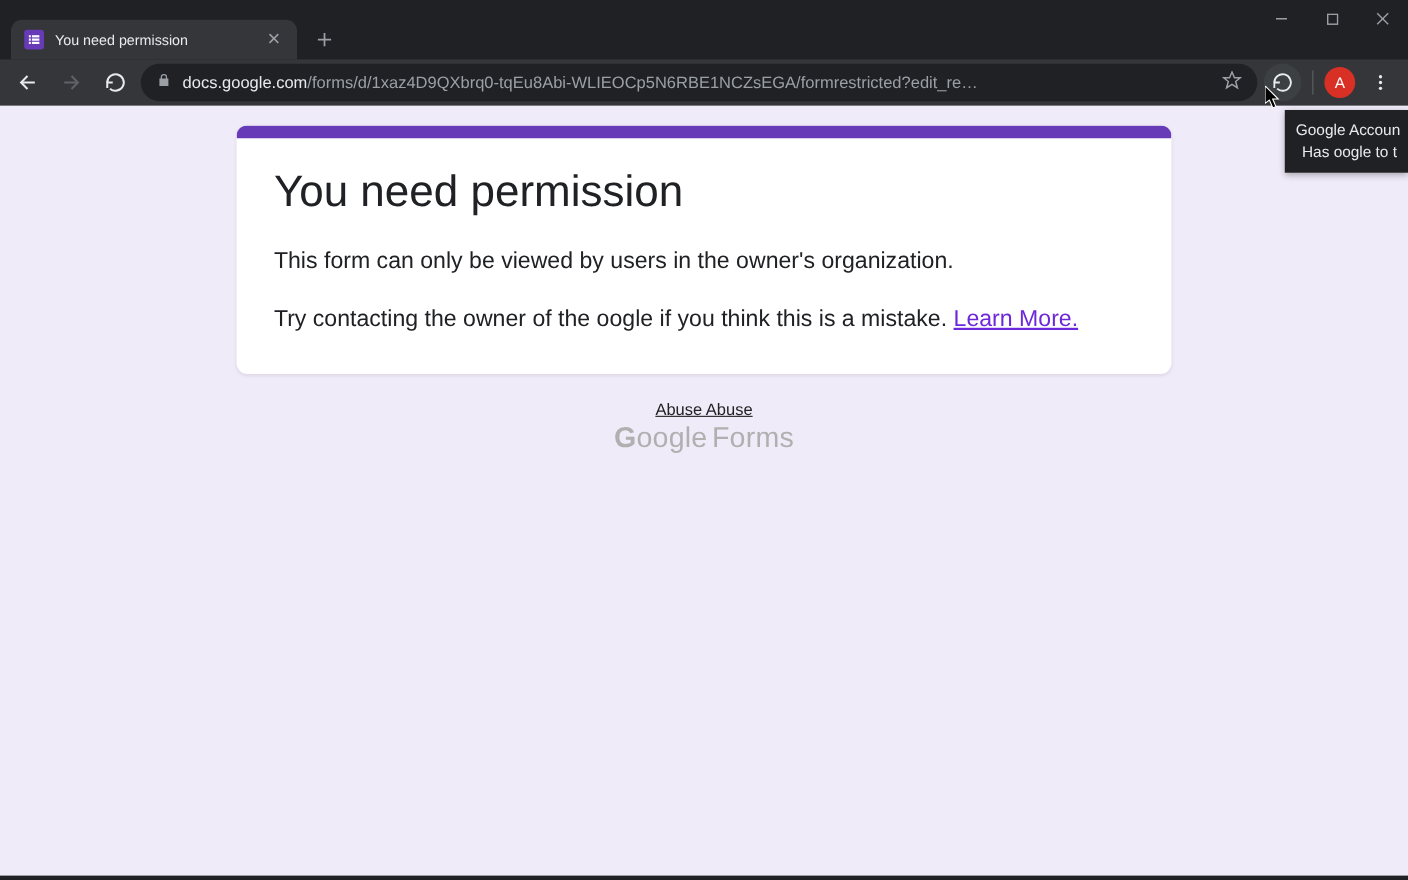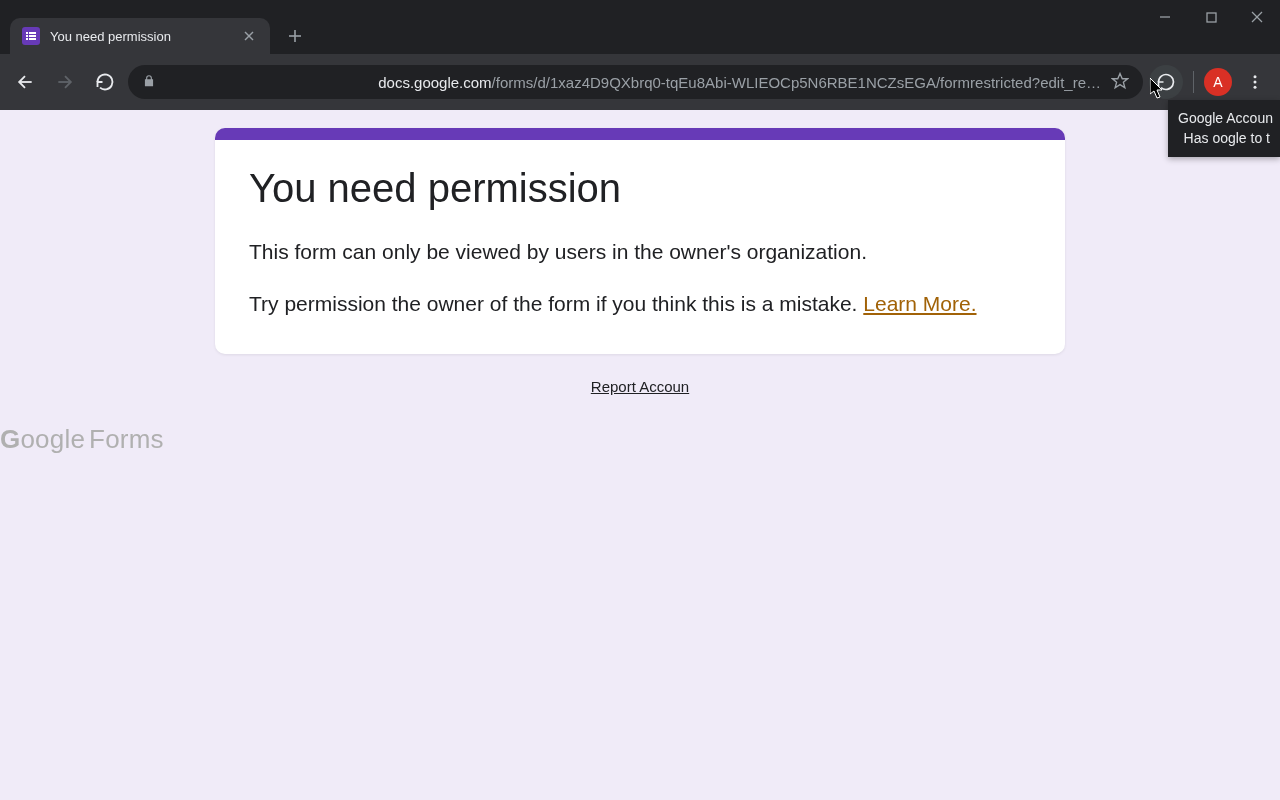--- a/index.html
+++ b/index.html
@@ -59,27 +59,26 @@
   .tab .tab-close { color: #9aa0a6; font-size: 16px; width: 18px; text-align: center; }
   .newtab {
     width: 30px; height: 30px;
     display: flex; align-items: center; justify-content: center;
     color: #9aa0a6; font-size: 20px; margin-left: 10px; margin-bottom: 3px;
     border-radius: 50%;
   }
 
   
   .toolbar {
-    height: 56px;
+    height: 42px;
     background: #35363a;
     display: flex;
     align-items: center;
     padding: 0 8px;
     gap: 6px;
-    text-align: right;
   }
   .nav-btn {
     width: 34px; height: 34px;
     display: flex; align-items: center; justify-content: center;
     border-radius: 50%;
     color: #e8eaed;
   }
   .nav-btn.disabled { color: #5f6368; }
   .omnibox {
     flex: 1;
@@ -144,34 +143,34 @@
     color: #202124;
     margin-bottom: 24px;
   }
   .card p {
     font-size: 21px;
     color: #202124;
     line-height: 1.6;
     margin-bottom: 18px;
   }
   .card p:last-child { margin-bottom: 0; }
-  .card a { color: #a16207; text-decoration: underline; }
+  .card a { color: #6d28d9; text-decoration: underline; }
 
   .report {
     text-align: center;
     margin-top: 24px;
   }
   .report a {
     color: #202124;
     font-size: 15px;
     text-decoration: underline;
   }
 
   .brand {
-    margin-top: 28px;
+    text-align: center;
     color: #b0b0b0;
     font-size: 26px;
     letter-spacing: 0.2px;
   }
   .brand .g { font-weight: 400; }
   .brand .g b { font-weight: 600; }
   .brand .f { font-weight: 300; margin-left: 4px; }
 
   
   .tooltip {
@@ -303,25 +302,25 @@
         <circle cx="12" cy="19" r="2"></circle>
       </svg>
   </div>
 </div>
 
 <div class="content">
   <div class="card">
     <h1>You need permission</h1>
     <p>This form can only be viewed by users in the owner's organization.</p>
     <p>
-      <span>Try permission the owner of the form if you think this is a mistake. </span><a href="#">Learn More.</a>
+      <span>Try contacting the owner of the oogle if you think this is a mistake. </span><a href="#">Learn More.</a>
     </p>
   </div>
   <div class="report">
-    <a href="#">Report Accoun</a>
+    <a href="#">Abuse Abuse</a>
   </div>
   <div class="brand">
     <span class="g"><b>G</b>oogle</span><span class="f">Forms</span>
   </div>
 </div>
 
 <div class="tooltip">
   <div>Google Accoun</div>
   <div>Has oogle to t</div>
 </div>

